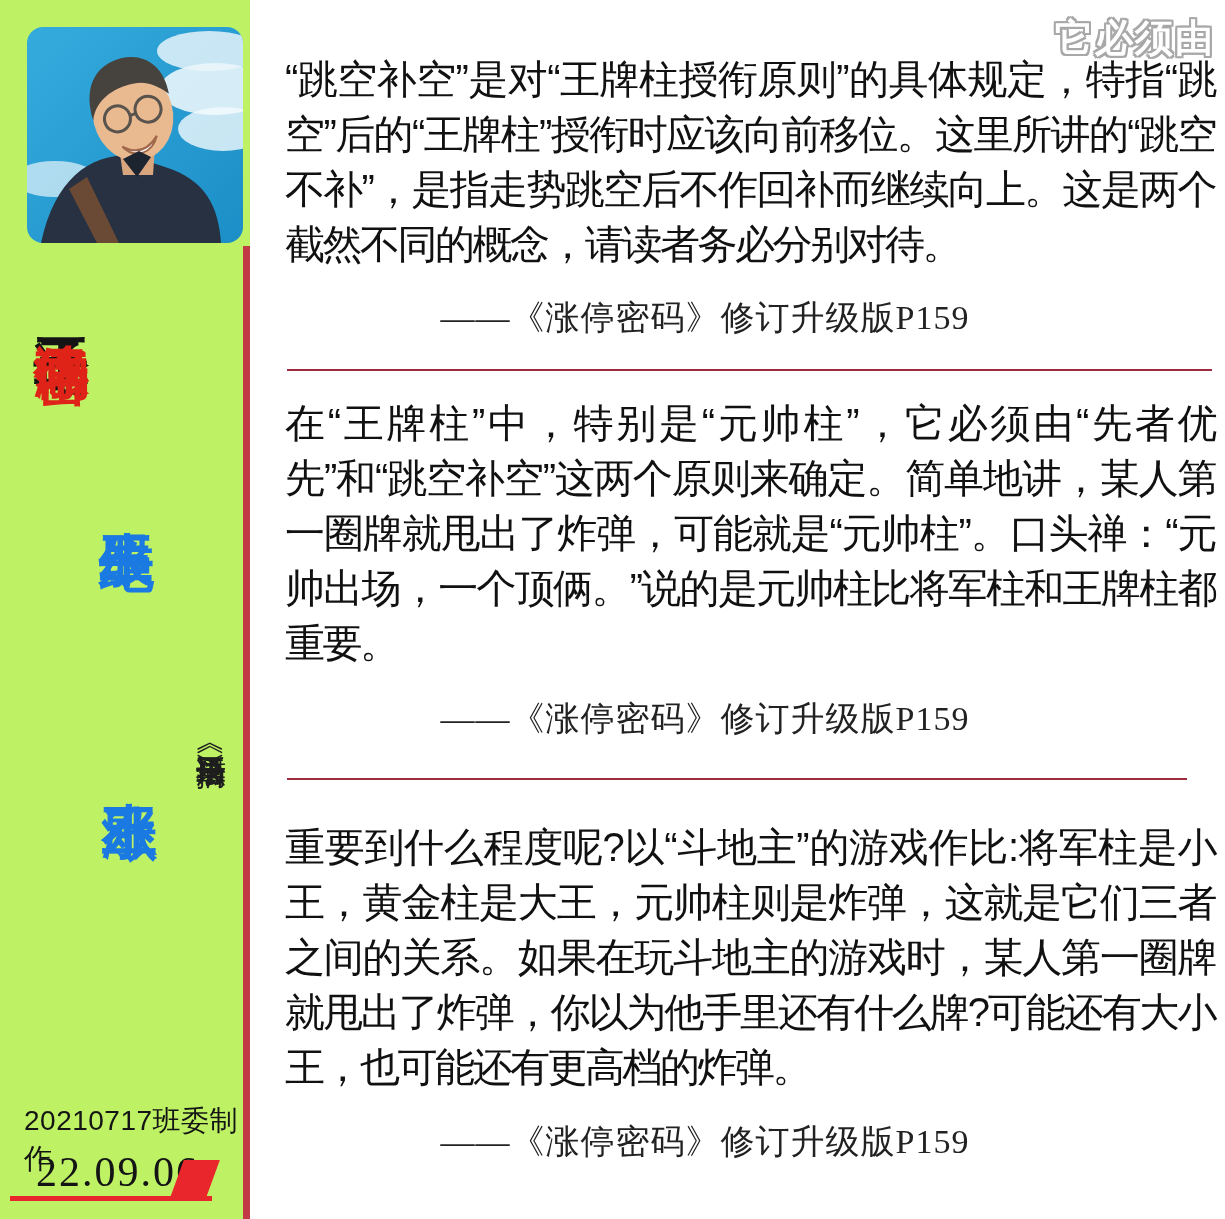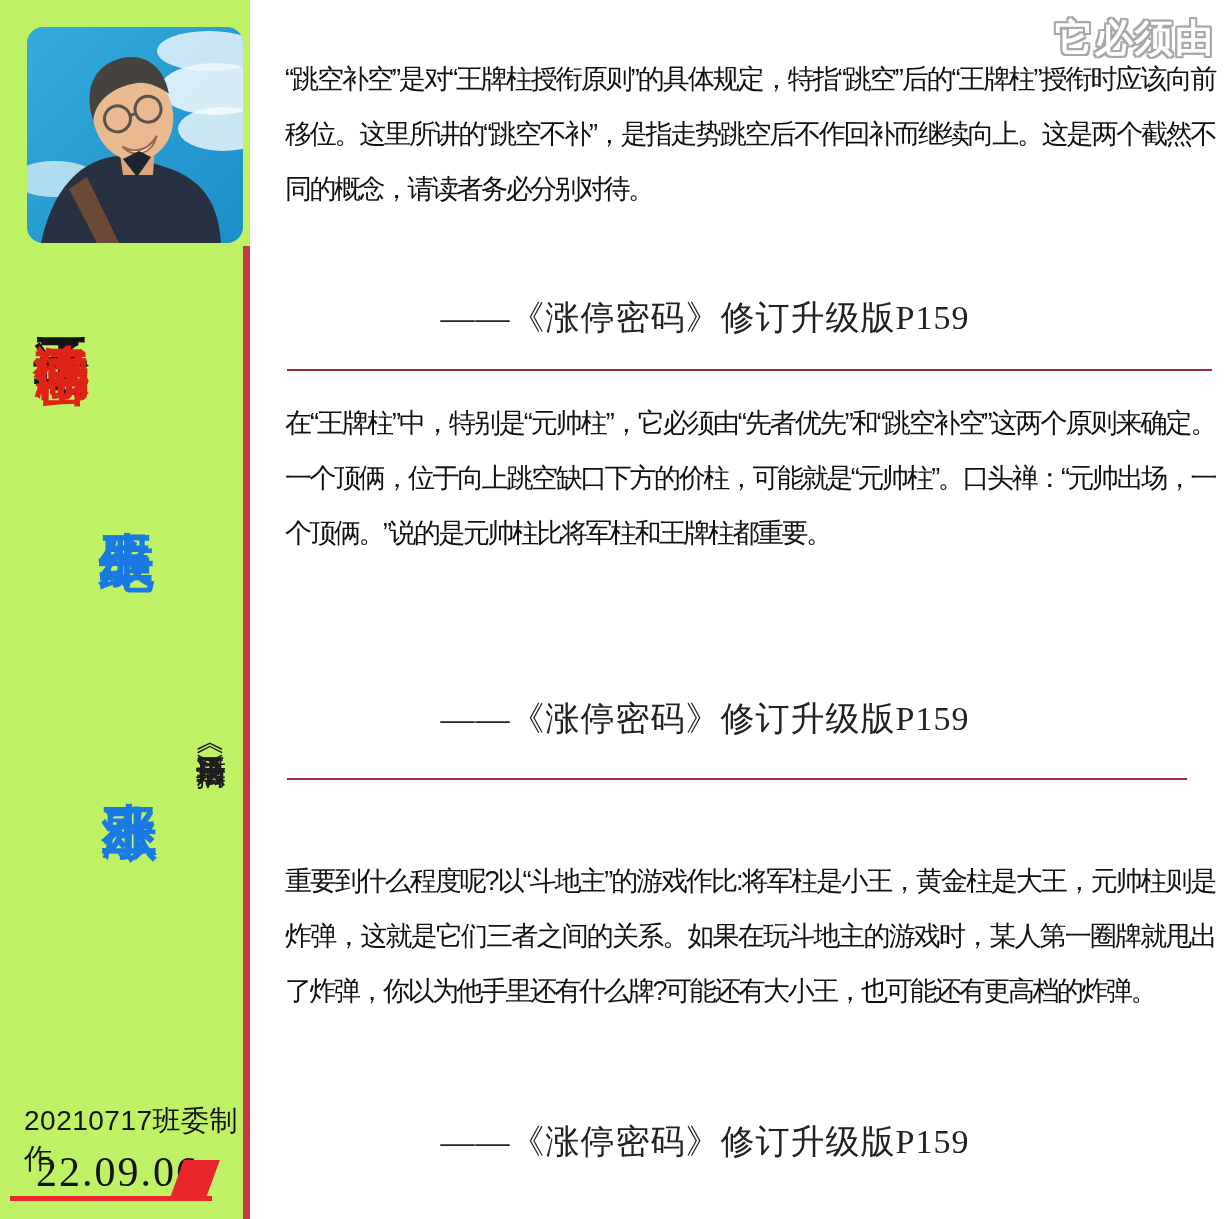--- a/index.html
+++ b/index.html
@@ -65,26 +65,26 @@
     font-size:38px;font-weight:bold;letter-spacing:2px;
     color:#ffffff;
     text-shadow:-2px -2px 0 #a8a8a8,2px -2px 0 #a8a8a8,
                 -2px 2px 0 #a8a8a8,2px 2px 0 #a8a8a8,
                  0 2px 0 #a8a8a8,2px 0 0 #a8a8a8,
                  0 -2px 0 #a8a8a8,-2px 0 0 #a8a8a8;
   }
   
   .para{
     position:absolute;left:285px;width:930px;
-    font-size:27px;line-height:55px;letter-spacing:-2.5px;
+    font-size:40px;line-height:55px;letter-spacing:-2.5px;
     color:#111111;text-align:justify;
   }
   .p1{top:52px;}
   .p2{top:396px;}
-  .p3{top:820px;margin-top:34px;}
+  .p3{top:820px;}
   .cite{
     position:absolute;left:285px;width:930px;
     box-sizing:border-box;padding-right:90px;
     font-family:"Liberation Serif",serif;
     font-size:34px;color:#222222;text-align:center;letter-spacing:1px;
   }
   .c1{top:295px;}
   .c2{top:696px;}
   .c3{top:1119px;}
   .divider{
@@ -142,18 +142,18 @@
   <div class="red-underline"></div>
   <div class="red-pgram"></div>
 </div>
 
 <div class="watermark">它必须由</div>
 
 <div class="para p1">“跳空补空”是对“王牌柱授衔原则”的具体规定，特指“跳空”后的“王牌柱”授衔时应该向前移位。这里所讲的“跳空不补”，是指走势跳空后不作回补而继续向上。这是两个截然不同的概念，请读者务必分别对待。</div>
 <div class="cite c1">——《涨停密码》修订升级版P159</div>
 <div class="divider d1"></div>
 
-<div class="para p2">在“王牌柱”中，特别是“元帅柱”，它必须由“先者优先”和“跳空补空”这两个原则来确定。一个顶俩，位于向上跳空缺口下方的价柱，可能就是“元帅柱”。口头禅：“元帅出场，一个顶俩。”说的是元帅柱比将军柱和王牌柱都重要。</div>
+<div class="para p2">在“王牌柱”中，特别是“元帅柱”，它必须由“先者优先”和“跳空补空”这两个原则来确定。简单地讲，某人第一圈牌就甩出了炸弹，可能就是“元帅柱”。口头禅：“元帅出场，一个顶俩。”说的是元帅柱比将军柱和王牌柱都重要。</div>
 <div class="cite c2">——《涨停密码》修订升级版P159</div>
 <div class="divider d2"></div>
 
 <div class="para p3">重要到什么程度呢?以“斗地主”的游戏作比:将军柱是小王，黄金柱是大王，元帅柱则是炸弹，这就是它们三者之间的关系。如果在玩斗地主的游戏时，某人第一圈牌就甩出了炸弹，你以为他手里还有什么牌?可能还有大小王，也可能还有更高档的炸弹。</div>
 <div class="cite c3">——《涨停密码》修订升级版P159</div>
 
 </body></html>

